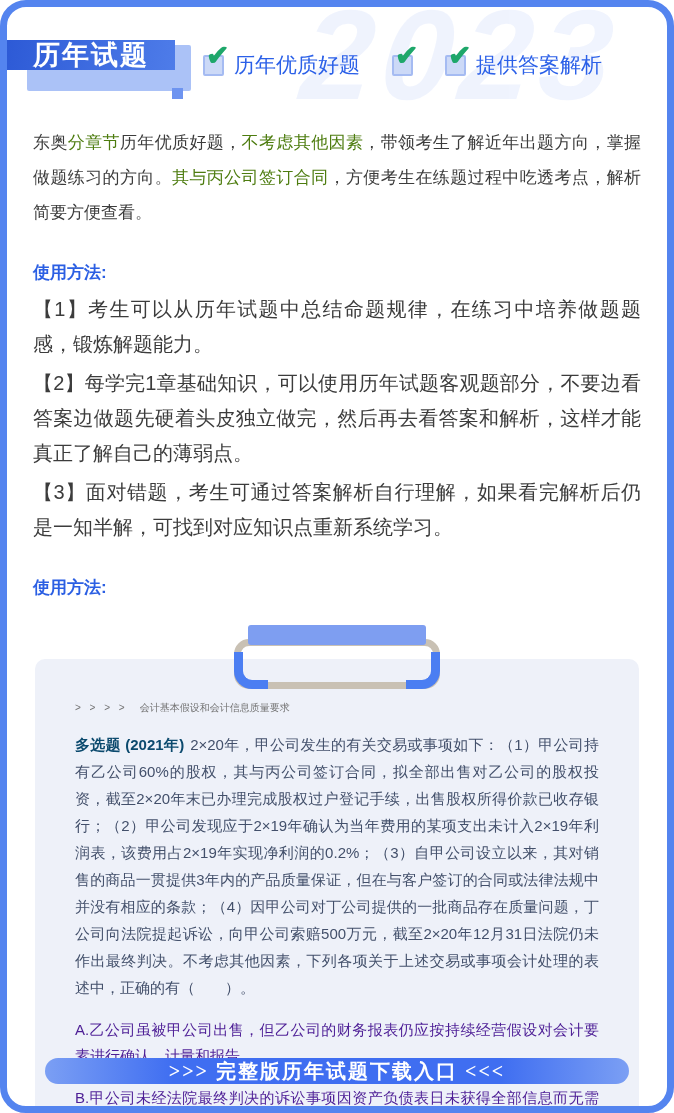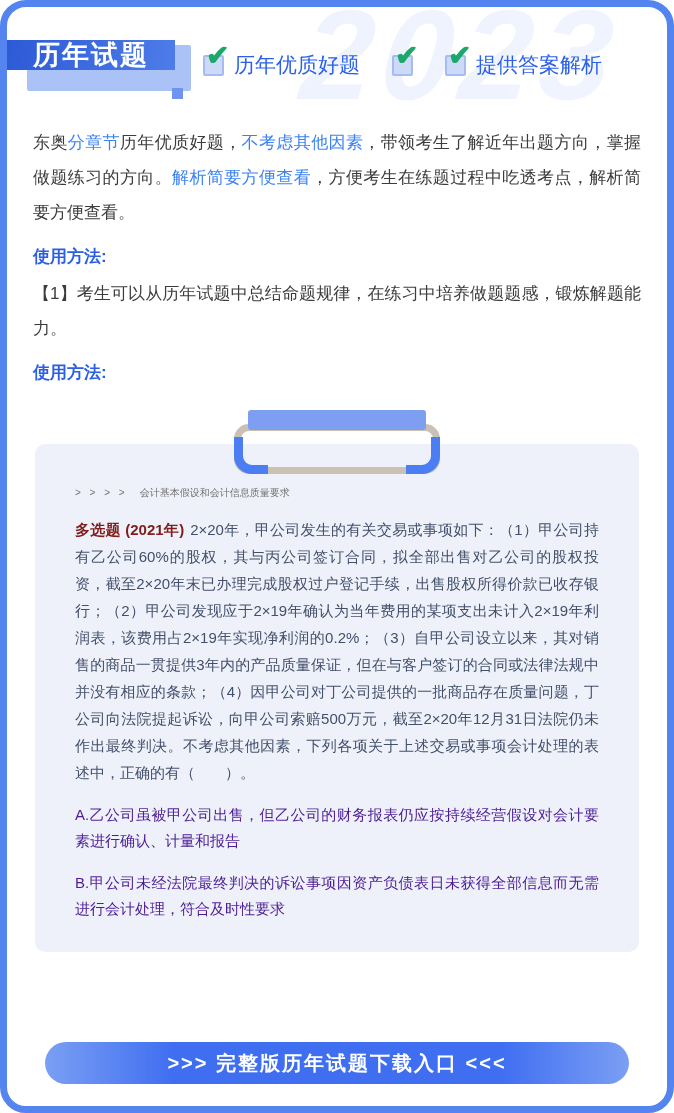--- a/index.html
+++ b/index.html
@@ -42,24 +42,24 @@
     position:absolute; left:1px; top:-15px; font-size:28px; line-height:28px;
     color:#1ea76a; font-weight:bold;
   }
   .feature-label { margin-left:10px; font-size:21px; font-weight:normal; color:#2b60e8; }
   
   .content { padding:0 26px; }
   .intro {
     margin-top:6px; font-size:17px; line-height:35px; color:#3c3c3c;
     text-align:justify;
   }
-  .blue { color:#3b82f6; }
-  .blue-head { margin-top:12px; font-size:17px; font-weight:bold; color:#2b5fe3; line-height:30px; }
+  .blue { color:#4d7c0f; }
+  .blue-head { margin-top:28px; font-size:17px; font-weight:bold; color:#2b5fe3; line-height:30px; }
   .usage-item {
-    margin-top:4px; font-size:17px; line-height:35px; color:#3c3c3c; text-align:justify;
+    margin-top:4px; font-size:20px; line-height:35px; color:#3c3c3c; text-align:justify;
   }
   
   .board-wrap { position:relative; margin:56px 28px 0; }
   .card {
     position:relative; background:#eef1f9; border-radius:10px;
     padding:42px 40px 30px; min-height:470px;
   }
   .clip { position:absolute; top:-34px; left:50%; transform:translateX(-50%); width:212px; height:70px; z-index:5; }
   .clip-outline {
     position:absolute; left:3px; top:14px; width:206px; height:50px;
@@ -75,29 +75,29 @@
     border-right:9px solid #4b7ef2; border-bottom:9px solid #4b7ef2;
     border-bottom-right-radius:18px;
   }
   .clip-bar {
     position:absolute; left:17px; top:0; width:178px; height:20px;
     background:#7e9ef1; border-radius:3px; z-index:6;
   }
   .topic-line { font-size:10px; font-weight:normal; color:#737373; }
   .topic-chevrons { letter-spacing:3px; margin-right:12px; }
   .question { margin-top:16px; font-size:15px; line-height:27px; color:#43506b; text-align:justify; }
-  .q-tag { font-weight:bold; color:#7f1d1d; margin-right:6px; }
+  .q-tag { font-weight:bold; color:#0c4a6e; margin-right:6px; }
   .opt { margin-top:16px; font-size:15px; line-height:26px; color:#4c1d95; text-align:justify; }
   
   .download-btn {
-    position:absolute; left:38px; right:38px; bottom:22px; height:42px;
+    position:absolute; left:38px; right:38px; bottom:22px; height:26px;
     border:none; border-radius:22px; cursor:pointer;
     background:linear-gradient(90deg,#7b9ff4 0%,#3f6ef1 22%,#3f6ef1 78%,#7b9ff4 100%);
     color:#ffffff; font-size:20px; font-weight:bold; letter-spacing:2px;
-    font-family:Liberation Sans, sans-serif;
+    font-family:Liberation Serif, serif;
   }
 </style>
 </head>
 <body>
 
 <div class="page">
 
   <div class="header">
     <div class="watermark">2023</div>
     <div class="badge-echo"></div>
@@ -118,24 +118,26 @@
       <div class="feature">
         <span class="checkbox">
           <span class="checkmark">✔</span>
         </span>
         <span class="feature-label">提供答案解析</span>
       </div>
     </div>
   </div>
 
   <div class="content">
-    <p class="intro"><span>东奥</span><span class="blue">分章节</span><span>历年优质好题，</span><span class="blue">不考虑其他因素</span><span>，带领考生了解近年出题方向，掌握做题练习的方向。</span><span class="blue">解析简要方便查看</span><span>，方便考生在练题过程中吃透考点，解析简要方便查看。</span></p>
+    <p class="intro"><span>东奥</span><span class="blue">分章节</span><span>历年优质好题，</span><span class="blue">不考虑其他因素</span><span>，带领考生了解近年出题方向，掌握做题练习的方向。</span><span class="blue">其与丙公司签订合同</span><span>，方便考生在练题过程中吃透考点，解析简要方便查看。</span></p>
 
     <h3 class="blue-head">使用方法:</h3>
     <p class="usage-item">【1】考生可以从历年试题中总结命题规律，在练习中培养做题题感，锻炼解题能力。</p>
+    <p class="usage-item">【2】每学完1章基础知识，可以使用历年试题客观题部分，不要边看答案边做题先硬着头皮独立做完，然后再去看答案和解析，这样才能真正了解自己的薄弱点。</p>
+    <p class="usage-item">【3】面对错题，考生可通过答案解析自行理解，如果看完解析后仍是一知半解，可找到对应知识点重新系统学习。</p>
 
     <h3 class="blue-head">使用方法:</h3>
   </div>
 
   <div class="board-wrap">
     <div class="clip">
       <div class="clip-outline"></div>
       <div class="clip-corner-left"></div>
       <div class="clip-corner-right"></div>
       <div class="clip-bar"></div>

